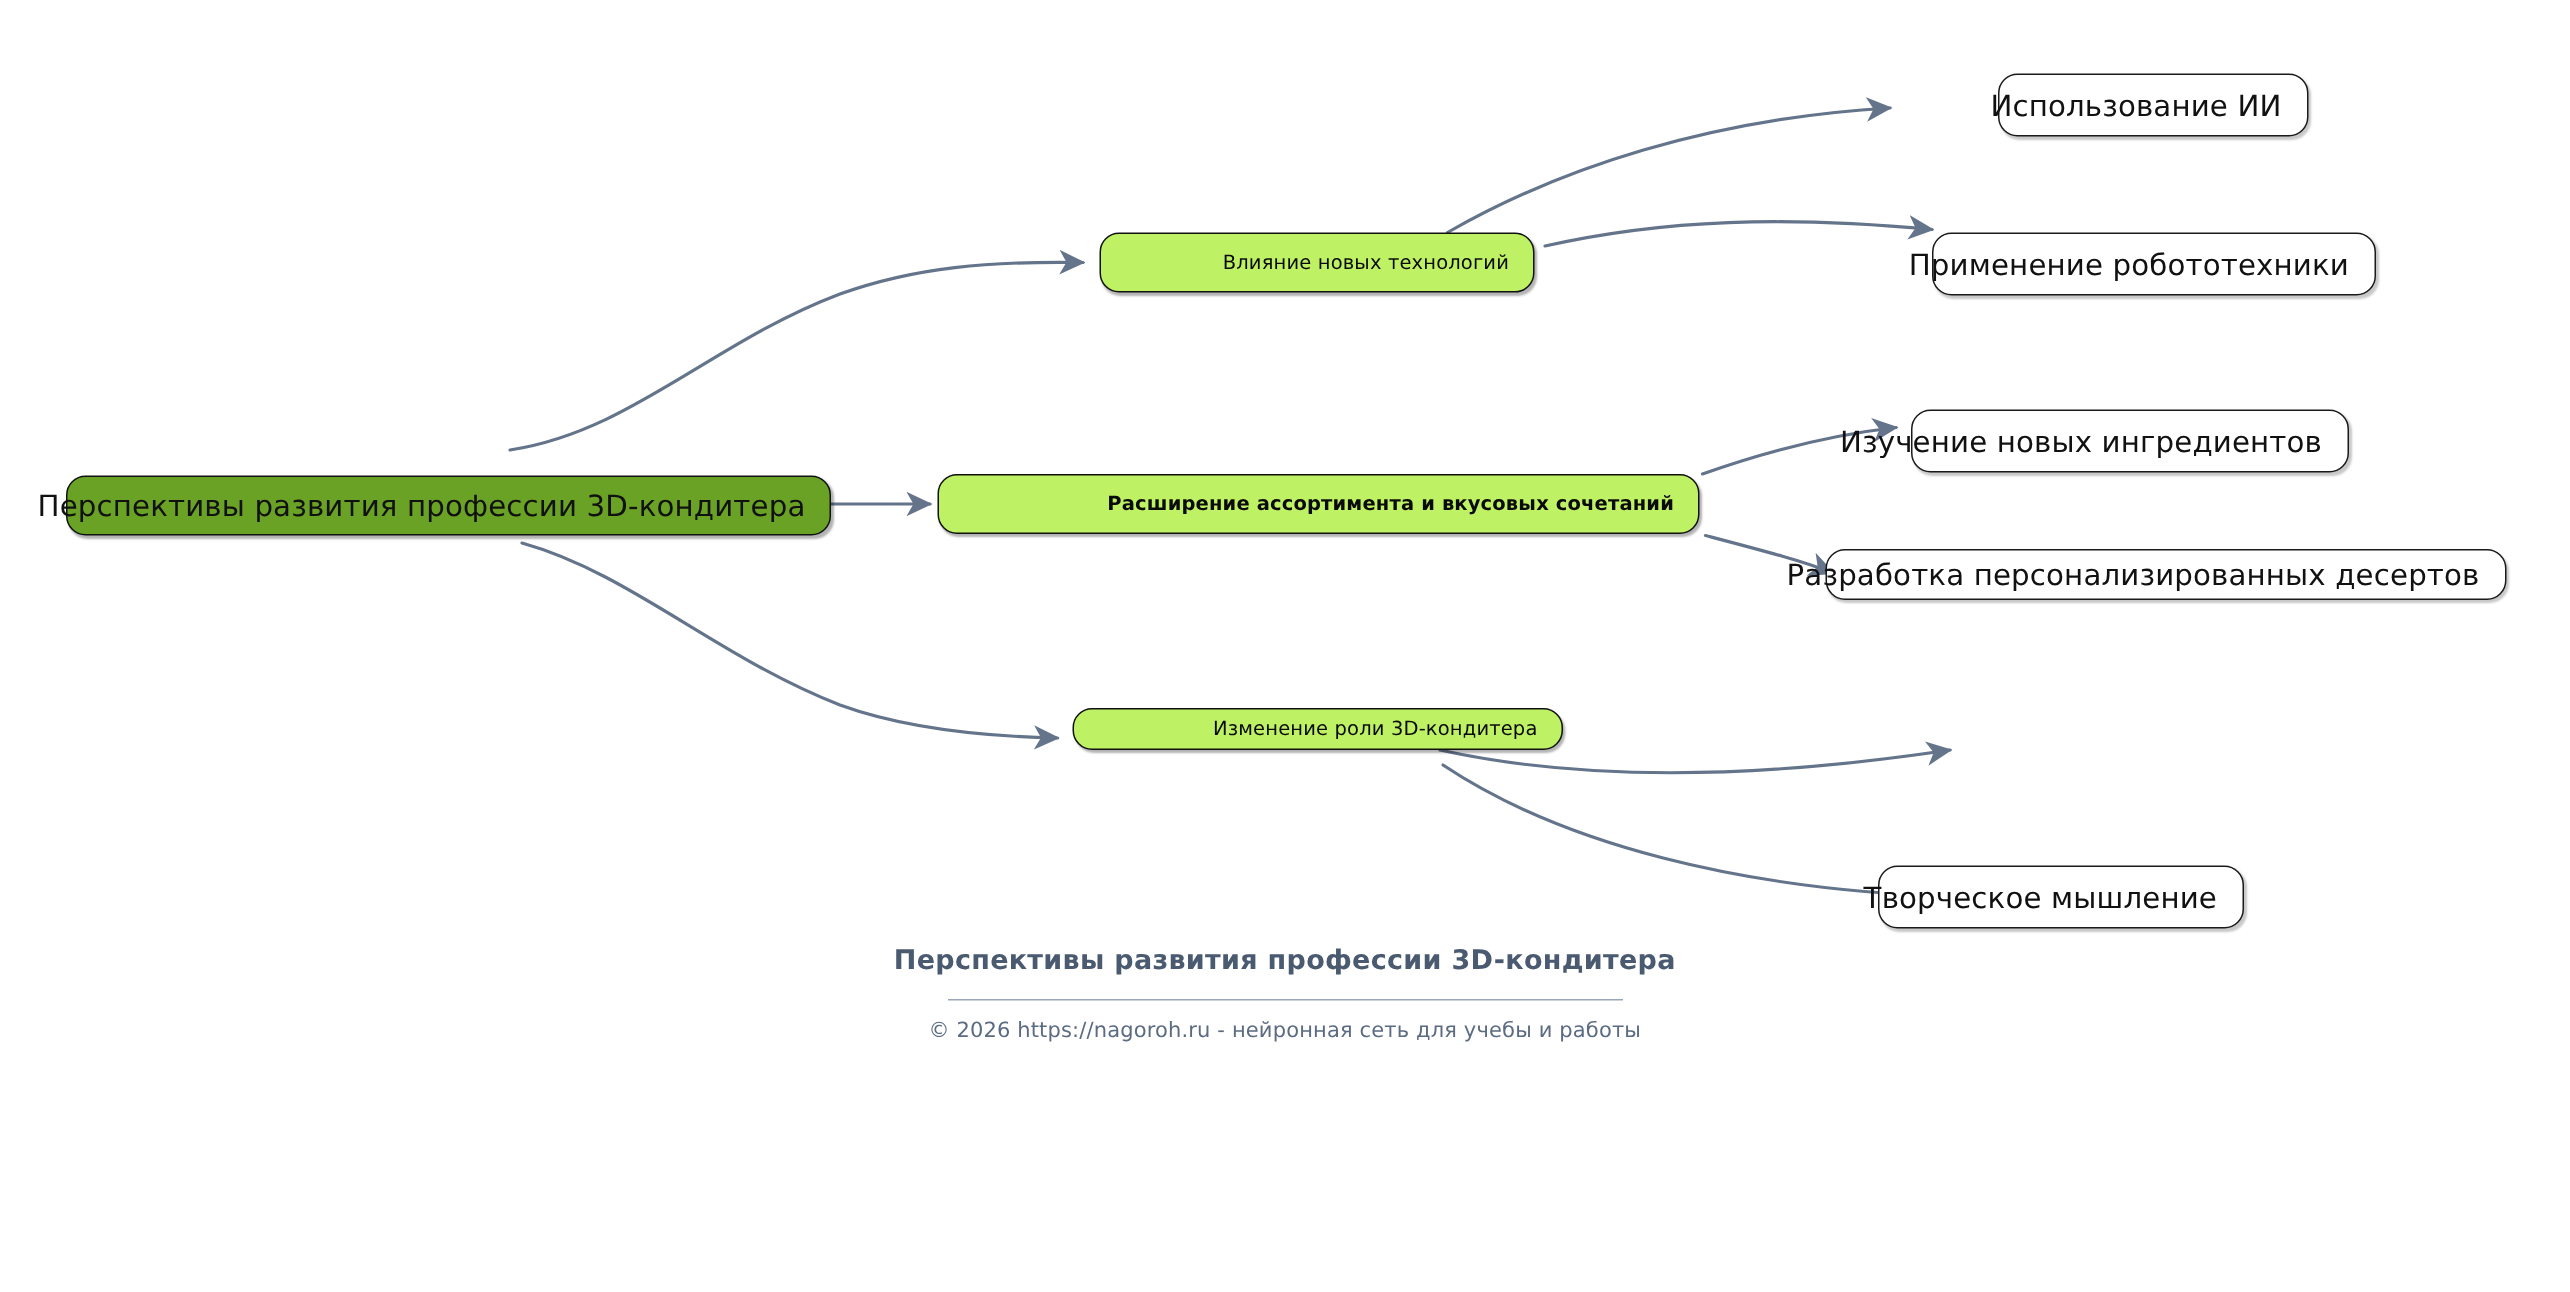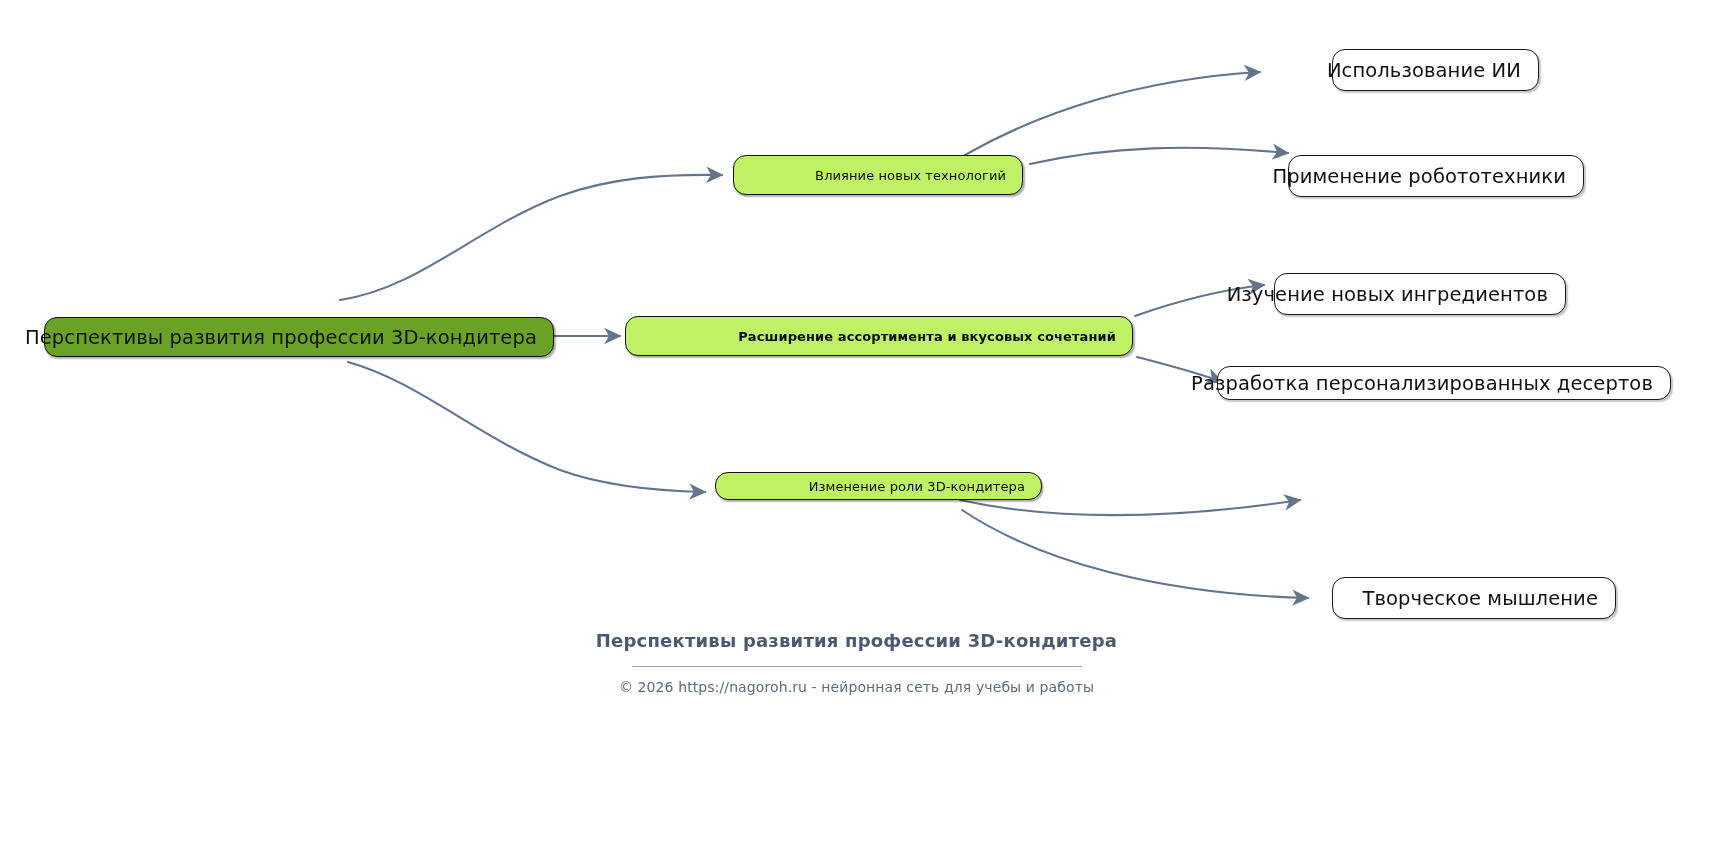--- a/index.html
+++ b/index.html
@@ -164,21 +164,21 @@
 
   <div class="node node-leaf" style="left:1274px; top:261px; width:292px; height:42px;margin-top:12px;">
     <span>Изучение новых ингредиентов</span>
   </div>
 
   <div class="node node-leaf" style="left:1217px; top:366px; width:454px; height:34px;">
     <span>Разработка персонализированных десертов</span>
   </div>
 
 
-  <div class="node node-leaf" style="left:1332px; top:577px; width:284px; height:42px;">
+  <div class="node node-leaf" style="left:1252px; top:577px; width:244px; height:42px;">
     <span>Творческое мышление</span>
   </div>
 
   <div id="footer">
     <div id="footer-title">Перспективы развития профессии 3D-кондитера</div>
     <div id="footer-divider"></div>
     <div id="footer-credit">© 2026 https://nagoroh.ru - нейронная сеть для учебы и работы</div>
   </div>
 
 </div>

